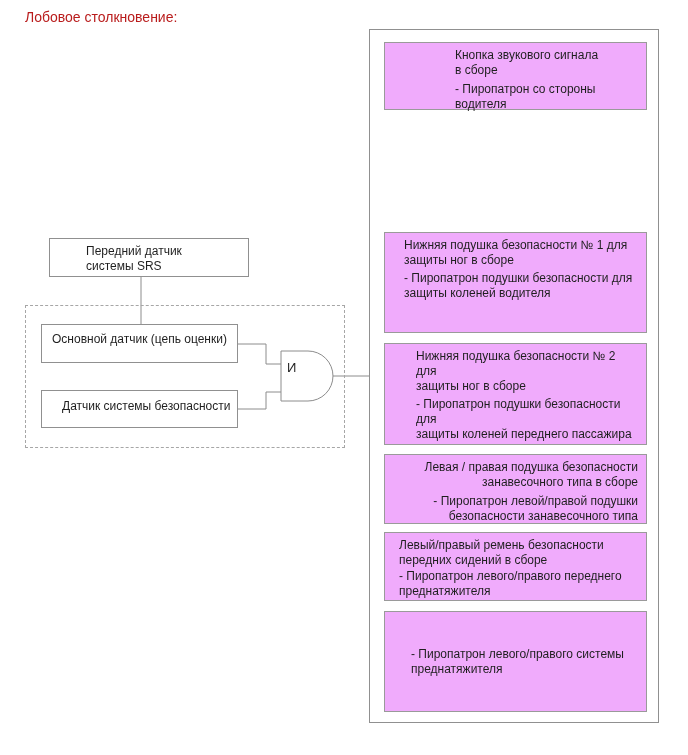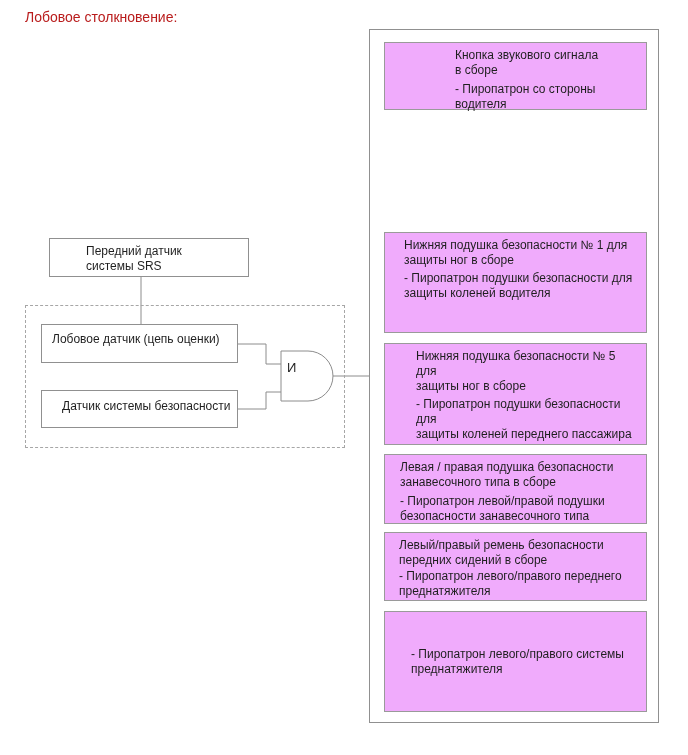--- a/index.html
+++ b/index.html
@@ -119,21 +119,21 @@
     <path class="gate-body" d="M281,351 H308 A25,25 0 0 1 308,401 H281 Z"></path>
     <line class="wire" x1="333" y1="376" x2="369" y2="376"></line>
     <text x="287" y="372">И</text>
   </svg>
 
   <div class="box txt" id="front-sensor-box">Передний датчик
 системы SRS</div>
 
   <div id="control-unit-dashed"></div>
 
-  <div class="box txt" id="main-sensor-box">Лобовое датчик (цепь оценки)</div>
+  <div class="box txt" id="main-sensor-box">Основной датчик (цепь оценки)</div>
 
   <div class="box txt" id="safety-sensor-box">Датчик системы безопасности</div>
 
 
   <div id="squib-panel">
 
     <div class="squib-box" style="top:12px; height:68px; padding-left:70px;">
       <div class="txt">Кнопка звукового сигнала
 в сборе</div>
       <div class="txt pyro gap-s">- Пиропатрон со стороны
@@ -142,27 +142,27 @@
 
 
     <div class="squib-box" style="top:202px; height:101px; padding-left:19px;">
       <div class="txt">Нижняя подушка безопасности № 1 для
 защиты ног в сборе</div>
       <div class="txt pyro gap-l">- Пиропатрон подушки безопасности для
 защиты коленей водителя</div>
     </div>
 
     <div class="squib-box" style="top:313px; height:102px; padding-left:31px;">
-      <div class="txt">Нижняя подушка безопасности № 5 для
+      <div class="txt">Нижняя подушка безопасности № 2 для
 защиты ног в сборе</div>
       <div class="txt pyro gap-l">- Пиропатрон подушки безопасности для
 защиты коленей переднего пассажира</div>
     </div>
 
-    <div class="squib-box" style="top:424px; height:70px; padding-left:15px;">
+    <div class="squib-box" style="top:424px; height:70px; padding-left:15px;text-align:right;">
       <div class="txt">Левая / правая подушка безопасности
 занавесочного типа в сборе</div>
       <div class="txt pyro gap-s">- Пиропатрон левой/правой подушки
 безопасности занавесочного типа</div>
     </div>
 
     <div class="squib-box" style="top:502px; height:69px; padding-left:14px;">
       <div class="txt">Левый/правый ремень безопасности
 передних сидений в сборе</div>
       <div class="txt pyro gap-xs">- Пиропатрон левого/правого переднего

